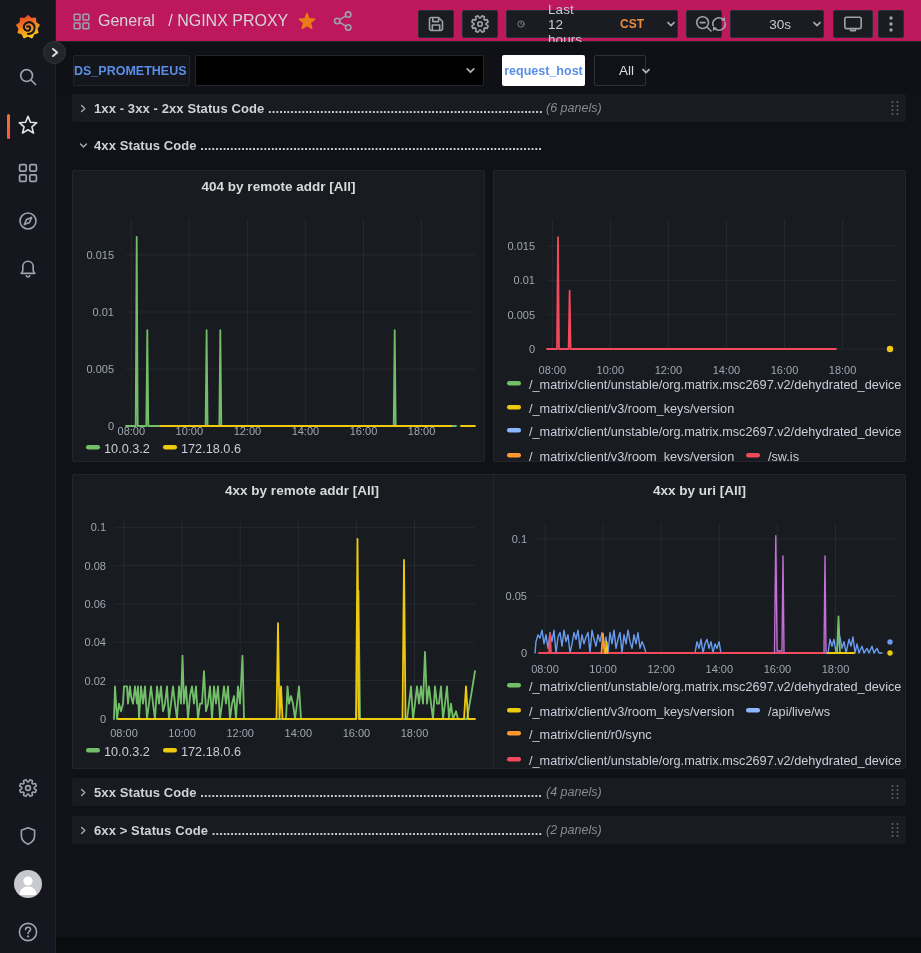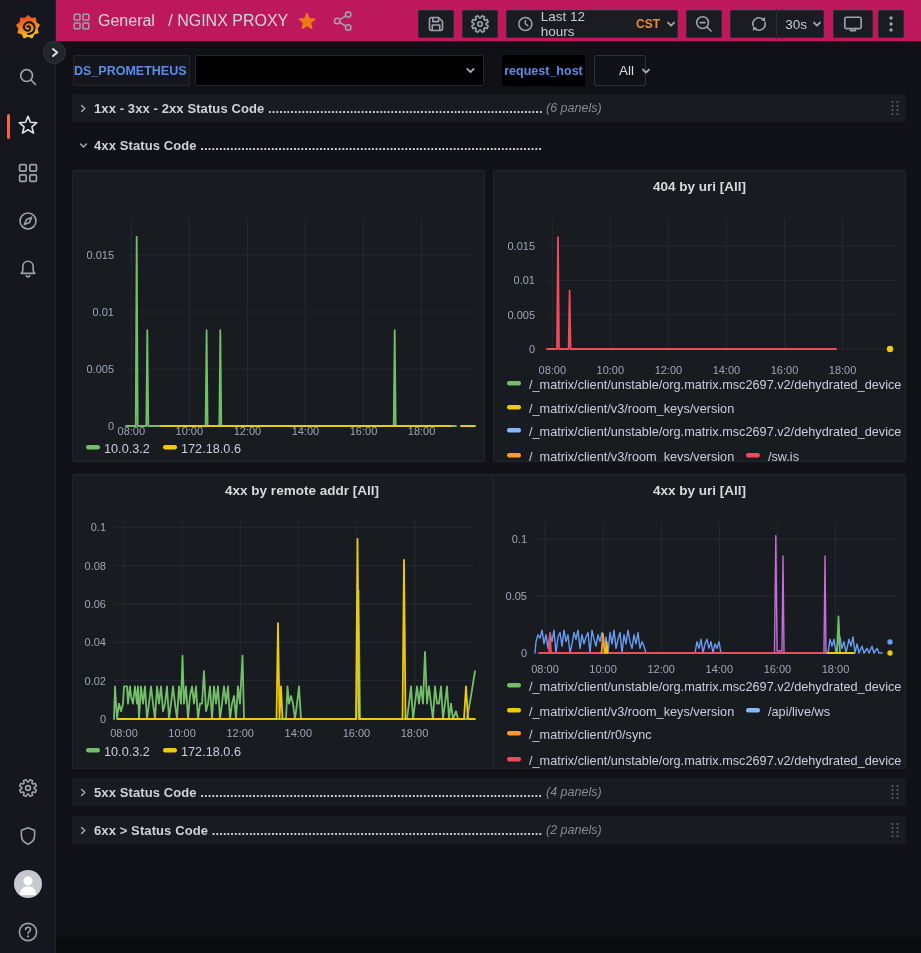--- a/index.html
+++ b/index.html
@@ -1,20 +1,20 @@
 <!DOCTYPE html>
 <html><head><meta charset="utf-8"><style>
 * { margin:0; padding:0; box-sizing:border-box; }
 html,body { width:921px; height:953px; background:#0b0c0e; font-family:"Liberation Sans",sans-serif; overflow:hidden; }
 #sidebar { position:absolute; left:0; top:0; width:56px; height:953px; background:#16171e; border-right:1px solid #202229; }
 .sbi { position:absolute; left:50%; transform:translate(-50%,-50%); }
 #navbar { position:absolute; left:56px; top:0; width:865px; height:42px; background:#be185d; border-bottom:1px solid #202229; }
 #submenu { position:absolute; left:56px; top:42px; width:865px; height:52px; background:#101116; }
 #dash { position:absolute; left:56px; top:94px; width:865px; height:843px; background:#111217; }
-.navbtn { position:absolute; top:10px; height:28px; background:#1a1c22; border:1px solid #2a2d33; border-radius:2px; display:flex; align-items:center; justify-content:center; }
+.navbtn { position:absolute; top:10px; height:28px; background:#1a1c22; border:1px solid #2a2d33; border-radius:2px; display:flex; align-items:center; justify-content:center;gap:16px; }
 .crumb { position:absolute; top:0; height:42px; display:flex; align-items:center; color:#d4d5d9; font-size:16px; }
 .vbox { position:absolute; top:13px; height:31px; display:flex; align-items:center; }
 .panel { position:absolute; background:#181b1f; border:1px solid #23252b; border-radius:2px; overflow:hidden; }
 .ptitle { position:absolute; left:0; top:8px; width:100%; text-align:center; color:#d8d9da; font-size:13.5px; font-weight:bold; }
 .ax { font-family:"Liberation Sans",sans-serif; font-size:11px; fill:#9fa7b3; }
 .lg { font-family:"Liberation Sans",sans-serif; font-size:12.7px; fill:#ccccdc; }
 .ln { fill:none; stroke-width:1.8; stroke-linejoin:round; stroke-linecap:round; }
 .ln2 { fill:none; stroke-width:1.4; stroke-linejoin:round; stroke-linecap:round; }
 .rowhdr { position:absolute; left:16px; width:834px; height:28px; display:flex; align-items:center; border-radius:2px; }
 .rowchev { width:22px; text-align:center; color:#9fa7b3; font-size:12px; }
@@ -118,21 +118,21 @@
   <div class="vbox" style="left:17px;width:117px;background:#14161b;border:1px solid #23252b;border-radius:2px;justify-content:flex-start">
       <span style="color:#5a8ee6;font-size:12.5px;font-weight:bold">DS_PROMETHEUS</span>
     </div>
   <div class="vbox" style="left:139px;width:289px;background:#000;border:1px solid #24262c;border-radius:2px">
      <span style="position:absolute;right:6px;display:flex">
         <svg width="13" height="13" viewBox="0 0 13 13" style="">
           <path d="M3.25,4.94 L6.5,8.19 L9.75,4.94" stroke="#aab0b8" stroke-width="1.8" fill="none" stroke-linecap="round" stroke-linejoin="round"></path>
         </svg>
       </span>
     </div>
-  <div class="vbox" style="left:446px;width:83px;background:#000000;border-radius:2px;justify-content:center">
+  <div class="vbox" style="left:446px;width:83px;background:#ffffff;border-radius:2px;justify-content:center">
       <span style="color:#5a8ee6;font-size:12.5px;font-weight:bold">request_host</span>
     </div>
   <div class="vbox" style="left:538px;width:52px;background:#111217;border:1px solid #2e3136;border-radius:2px;padding-left:24px">
       <span style="color:#d8dce2;font-size:13.5px">All</span>
       <span style="margin-left:6px;display:flex">
         <svg width="12" height="12" viewBox="0 0 12 12" style="">
           <path d="M3.0,4.5600000000000005 L6.0,7.5600000000000005 L9.0,4.5600000000000005" stroke="#aab0b8" stroke-width="1.8" fill="none" stroke-linecap="round" stroke-linejoin="round"></path>
         </svg>
       </span>
     </div>
@@ -156,20 +156,21 @@
         <circle cx="7.5" cy="14" r="1.1" fill="#585d63"></circle>
       </svg>
     </div>
 <div class="rowhdr" style="top:37px;">
 <span class="rowchev"><svg width="9" height="9" viewBox="0 0 9 9" style="vertical-align:-1px">
           <path d="M1.6,2.9 L4.5,5.9 L7.4,2.9" stroke="#a8adb4" stroke-width="1.4" fill="none" stroke-linecap="round" stroke-linejoin="round"></path>
         </svg></span>
 <div class="rowtitlewrap"><span class="rowtitle">4xx Status Code ............................................................................................................................................................................................................................................................................................................</span></div>
 </div>
 <div class="panel" style="left:16px;top:76px;width:413px;height:292px">
+<div class="ptitle">404 by remote addr [All]</div>
 <svg width="411" height="290" viewBox="0 0 411 290" style="position:absolute;left:0;top:0">
         <line x1="53" y1="255" x2="402" y2="255" stroke="#26292f" stroke-width="1"></line>
         <line x1="53" y1="198" x2="402" y2="198" stroke="#26292f" stroke-width="1"></line>
         <line x1="53" y1="141" x2="402" y2="141" stroke="#26292f" stroke-width="1"></line>
         <line x1="53" y1="84" x2="402" y2="84" stroke="#26292f" stroke-width="1"></line>
         <line x1="58.3" y1="48" x2="58.3" y2="255" stroke="#26292f" stroke-width="1"></line>
         <line x1="116.3" y1="48" x2="116.3" y2="255" stroke="#26292f" stroke-width="1"></line>
         <line x1="174.4" y1="48" x2="174.4" y2="255" stroke="#26292f" stroke-width="1"></line>
         <line x1="232.4" y1="48" x2="232.4" y2="255" stroke="#26292f" stroke-width="1"></line>
         <line x1="290.5" y1="48" x2="290.5" y2="255" stroke="#26292f" stroke-width="1"></line>
@@ -186,21 +187,20 @@
         <text x="348.6" y="264" text-anchor="middle" class="ax">18:00</text>
         <path d="M53,255 L62.7,255 L63.7,65.8 L64.7,255 L73.3,255 L74.3,159.2 L75.3,255 L132.6,255 L133.6,159.2 L134.6,255 L146.3,255 L147.3,159.2 L148.3,255 L320.7,255 L321.7,159.2 L322.7,255 L383,255" class="ln" stroke="#73bf69"></path>
         <path d="M88,255 L378,255 M388,255 L402,255" class="ln" stroke="#edc90f"></path>
         <rect x="13" y="274" width="14" height="4.5" rx="2.2" fill="#73bf69"></rect>
         <text x="31" y="282" class="lg">10.0.3.2</text>
         <rect x="90" y="274" width="14" height="4.5" rx="2.2" fill="#edc90f"></rect>
         <text x="108" y="282" class="lg">172.18.0.6</text>
       </svg>
 </div>
 <div class="panel" style="left:437px;top:76px;width:413px;height:292px">
-<div class="ptitle">404 by uri [All]</div>
 <svg width="411" height="290" viewBox="0 0 411 290" style="position:absolute;left:0;top:0">
         <line x1="53" y1="178" x2="402" y2="178" stroke="#26292f" stroke-width="1"></line>
         <line x1="53" y1="143.7" x2="402" y2="143.7" stroke="#26292f" stroke-width="1"></line>
         <line x1="53" y1="109.4" x2="402" y2="109.4" stroke="#26292f" stroke-width="1"></line>
         <line x1="53" y1="75.1" x2="402" y2="75.1" stroke="#26292f" stroke-width="1"></line>
         <line x1="58.3" y1="48" x2="58.3" y2="178" stroke="#26292f" stroke-width="1"></line>
         <line x1="116.3" y1="48" x2="116.3" y2="178" stroke="#26292f" stroke-width="1"></line>
         <line x1="174.4" y1="48" x2="174.4" y2="178" stroke="#26292f" stroke-width="1"></line>
         <line x1="232.4" y1="48" x2="232.4" y2="178" stroke="#26292f" stroke-width="1"></line>
         <line x1="290.5" y1="48" x2="290.5" y2="178" stroke="#26292f" stroke-width="1"></line>

